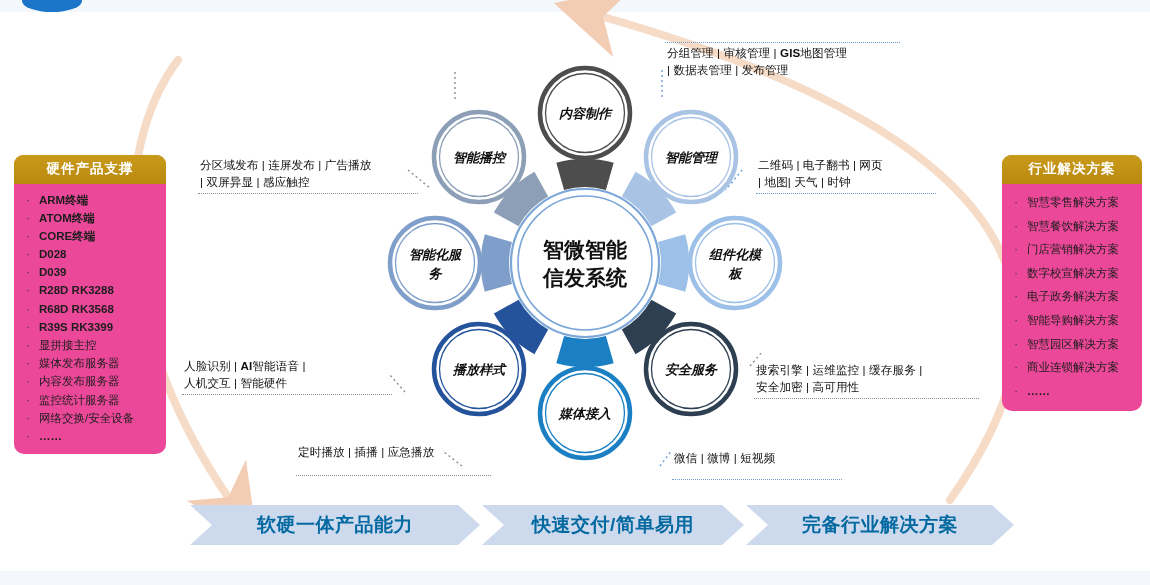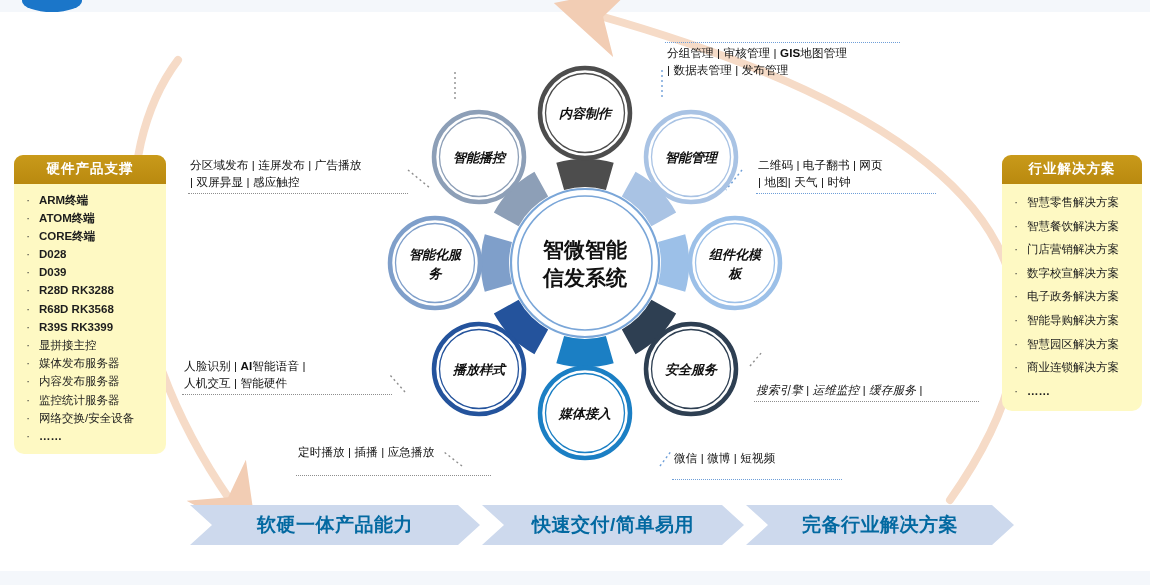--- a/index.html
+++ b/index.html
@@ -11,21 +11,21 @@
   }
   #stage{position:absolute;inset:0;width:1150px;height:585px;}
 
   
   .chrome-top{position:absolute;left:0;top:0;width:1150px;height:12px;background:#f4f7fb;}
   .chrome-bottom{position:absolute;left:0;bottom:0;width:1150px;height:14px;background:#f4f7fb;}
   .top-nub{position:absolute;left:22px;top:-10px;width:60px;height:22px;border-radius:50%;
            background:#1b76c9;}
 
   
-  .panel{position:absolute;background:#fef9c3;border-radius:10px;
+  .panel{position:absolute;background:#ec4899;border-radius:10px;
          box-shadow:0 0 0 0 transparent;}
   .panel-head{background:#c79a1e;background:linear-gradient(#c99a1a,#b9890f);
               color:#ffffff;font-weight:bold;font-size:13.5px;text-align:center;
               padding:5px 0 6px;border-radius:9px 9px 0 0;letter-spacing:1px;}
   .panel ul{list-style:none;margin:0;padding:7px 6px 8px 10px;}
   .panel li{font-size:11.5px;color:#1d1d1d;line-height:1.05;
             display:flex;align-items:flex-start;gap:7px;padding:2.5px 0;}
   .panel li .dot{font-size:11px;line-height:1.2;color:#333;flex:0 0 auto;width:8px;text-align:center;}
   .panel li.bold span.txt{font-weight:bold;}
   #panel-left{left:14px;top:155px;width:152px;}
@@ -167,21 +167,21 @@
 
 
   <div class="callout" style="left:665px;top:42px;width:235px;">
     <div class="rule blue"></div>
     <div class="body">
       <div><span>分组管理 | 审核管理 | </span><span class="b">GIS</span><span>地图管理</span></div>
       <div><span>| 数据表管理 | 发布管理</span></div>
     </div>
   </div>
 
-  <div class="callout" style="left:188px;top:155px;width:220px;">
+  <div class="callout" style="left:198px;top:155px;width:220px;">
     <div class="body">
       <div><span>分区域发布 | 连屏发布 | 广告播放</span></div>
       <div><span>| 双屏异显 | 感应触控</span></div>
     </div>
     <div class="rule grey"></div>
   </div>
 
   <div class="callout" style="left:756px;top:155px;width:180px;">
     <div class="body">
       <div><span>二维码 | 电子翻书 | 网页</span></div>
@@ -191,23 +191,24 @@
   </div>
 
   <div class="callout" style="left:182px;top:356px;width:210px;">
     <div class="body">
       <div><span>人脸识别 | </span><span class="b">AI</span><span>智能语音 |</span></div>
       <div><span>人机交互 | 智能硬件</span></div>
     </div>
     <div class="rule grey"></div>
   </div>
 
-  <div class="callout" style="left:754px;top:380px;width:225px;font-style:italic;">
+  <div class="callout" style="left:754px;top:360px;width:225px;">
     <div class="body">
       <div><span>搜索引擎 | 运维监控 | 缓存服务 |</span></div>
+      <div><span>安全加密 | 高可用性</span></div>
     </div>
     <div class="rule grey"></div>
   </div>
 
   <div class="callout" style="left:296px;top:442px;width:200px;">
     <div class="body">
       <div><span>定时播放 | 插播 | 应急播放</span></div>
     </div>
     <div class="rule grey" style="margin-top:12px;width:195px;"></div>
   </div>

